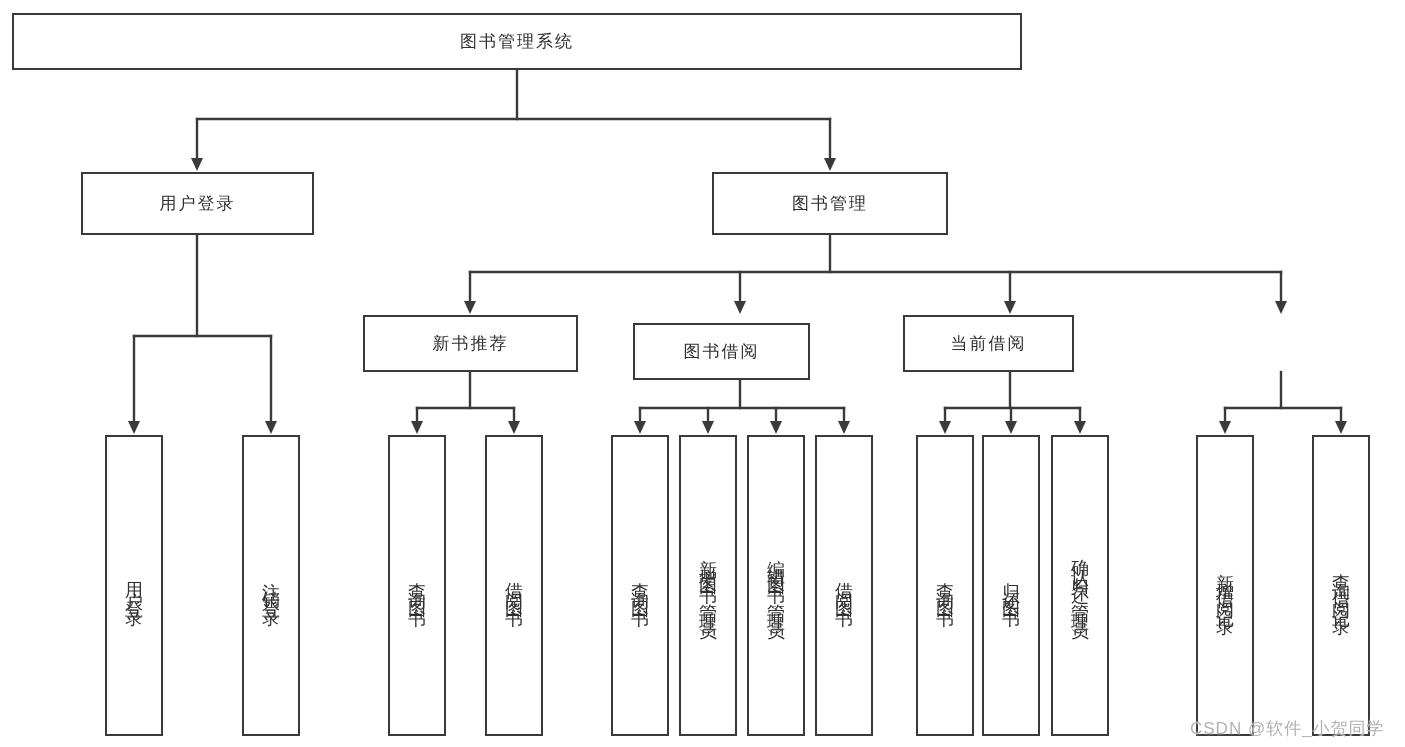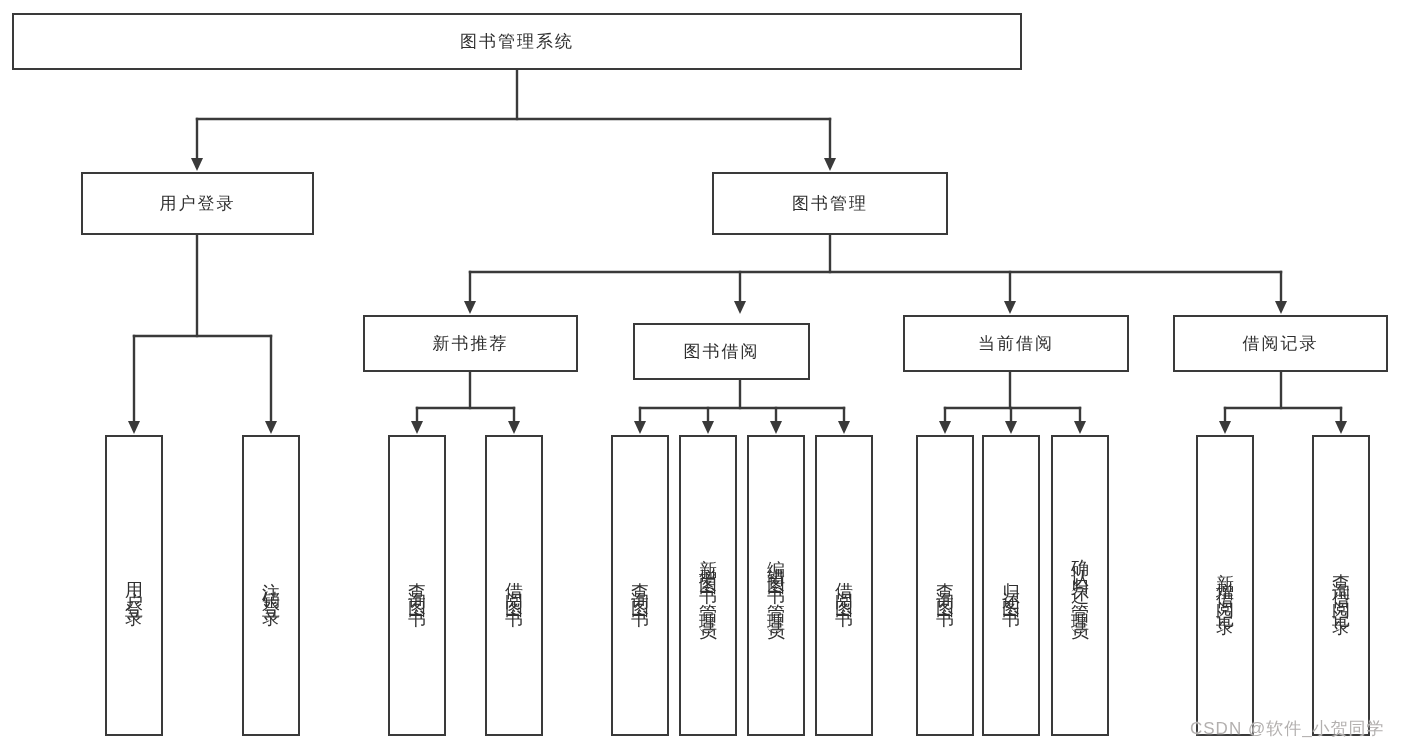--- a/index.html
+++ b/index.html
@@ -130,25 +130,22 @@
   <div class="node" style="left:712px;top:172px;width:236px;height:63px;text-align:center;">
     <span class="lbl">图书管理</span>
   </div>
 
   <div class="node" style="left:363px;top:315px;width:215px;height:57px;">
     <span class="lbl">新书推荐</span>
   </div>
   <div class="node" style="left:633px;top:315px;width:177px;height:57px;margin-top:8px;">
     <span class="lbl">图书借阅</span>
   </div>
-  <div class="node" style="left:903px;top:315px;width:226px;height:57px;">
+  <div class="node" style="left:903px;top:315px;width:171px;height:57px;">
     <span class="lbl">当前借阅</span>
-  </div>
-  <div class="node" style="left:1173px;top:315px;width:215px;height:57px;">
-    <span class="lbl">借阅记录</span>
   </div>
 
   <div class="node leaf" style="left:105px;top:435px;width:58px;height:301px;">
     <span class="lbl">用户登录</span>
   </div>
   <div class="node leaf" style="left:242px;top:435px;width:58px;height:301px;">
     <span class="lbl">注销登录</span>
   </div>
 
   <div class="node leaf" style="left:388px;top:435px;width:58px;height:301px;">

